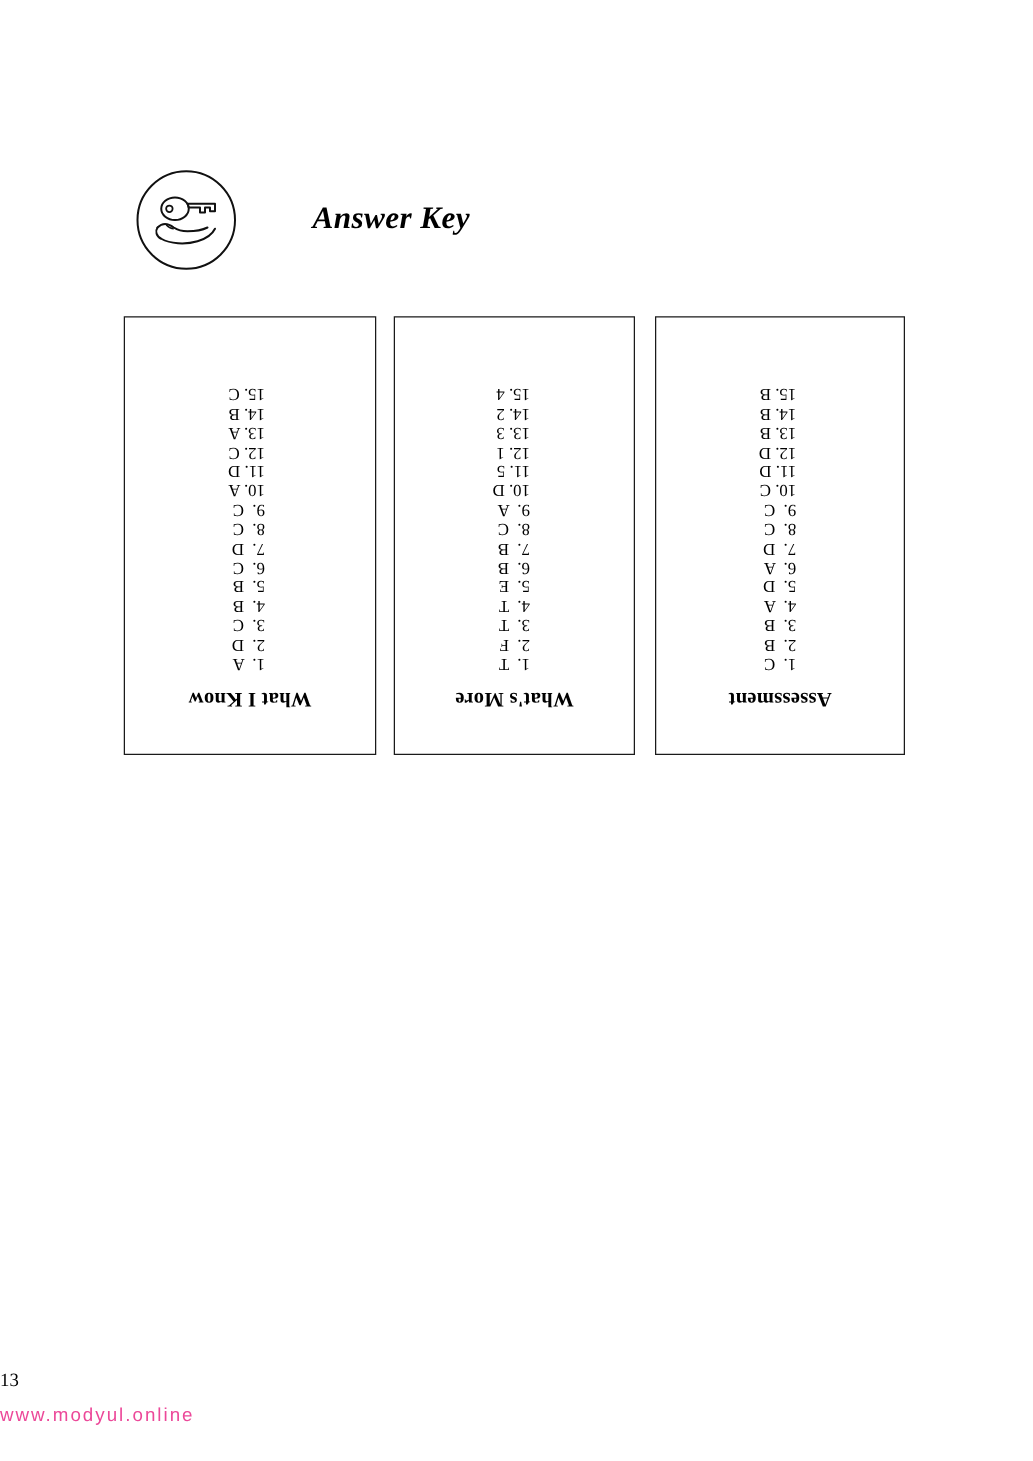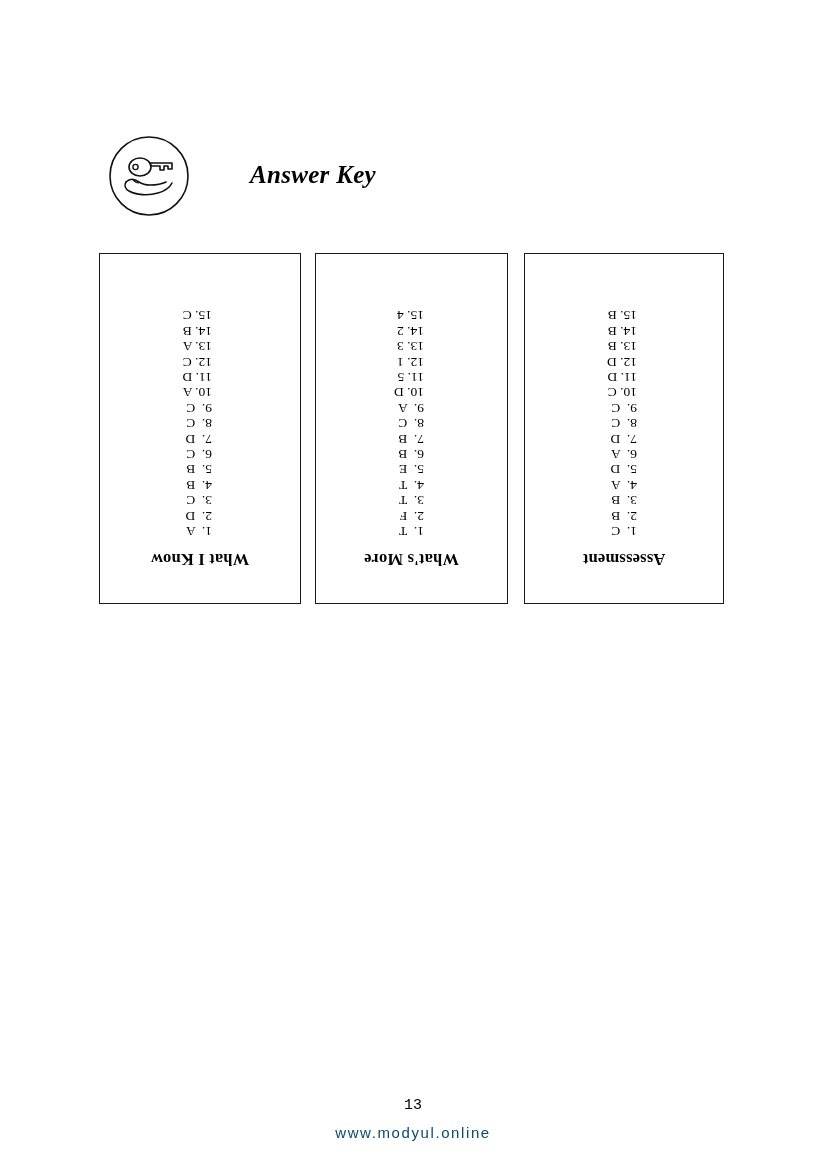--- a/index.html
+++ b/index.html
@@ -96,34 +96,33 @@
   .b1 .box-list { padding-left: 88px; }
   .b2 .box-list { padding-left: 83px; }
   .b3 .box-list { padding-left: 86px; }
 
   
   .page-number {
     position: absolute;
     left: 0;
     right: 0;
     top: 1097px;
-    text-align: center;
-    font-family: Liberation Mono, monospace;
+    text-align: left;
+    font-family: Liberation Serif, serif;
     font-size: 15px;
   }
   .watermark {
     position: absolute;
     left: 0;
     right: 0;
     top: 1124px;
-    text-align: center;
     font-family: "Liberation Sans", sans-serif;
     font-size: 15px;
     letter-spacing: 1.6px;
-    color: #0c4a6e;
+    color: #ec4899;
   }
 </style>
 </head>
 <body>
 
 <div class="header">
 
   <div class="key-badge">
     <svg width="82" height="82" viewBox="0 0 82 82" xmlns="http://www.w3.org/2000/svg">
       <circle cx="41" cy="41" r="39" fill="none" stroke="#111" stroke-width="1.6"></circle>

